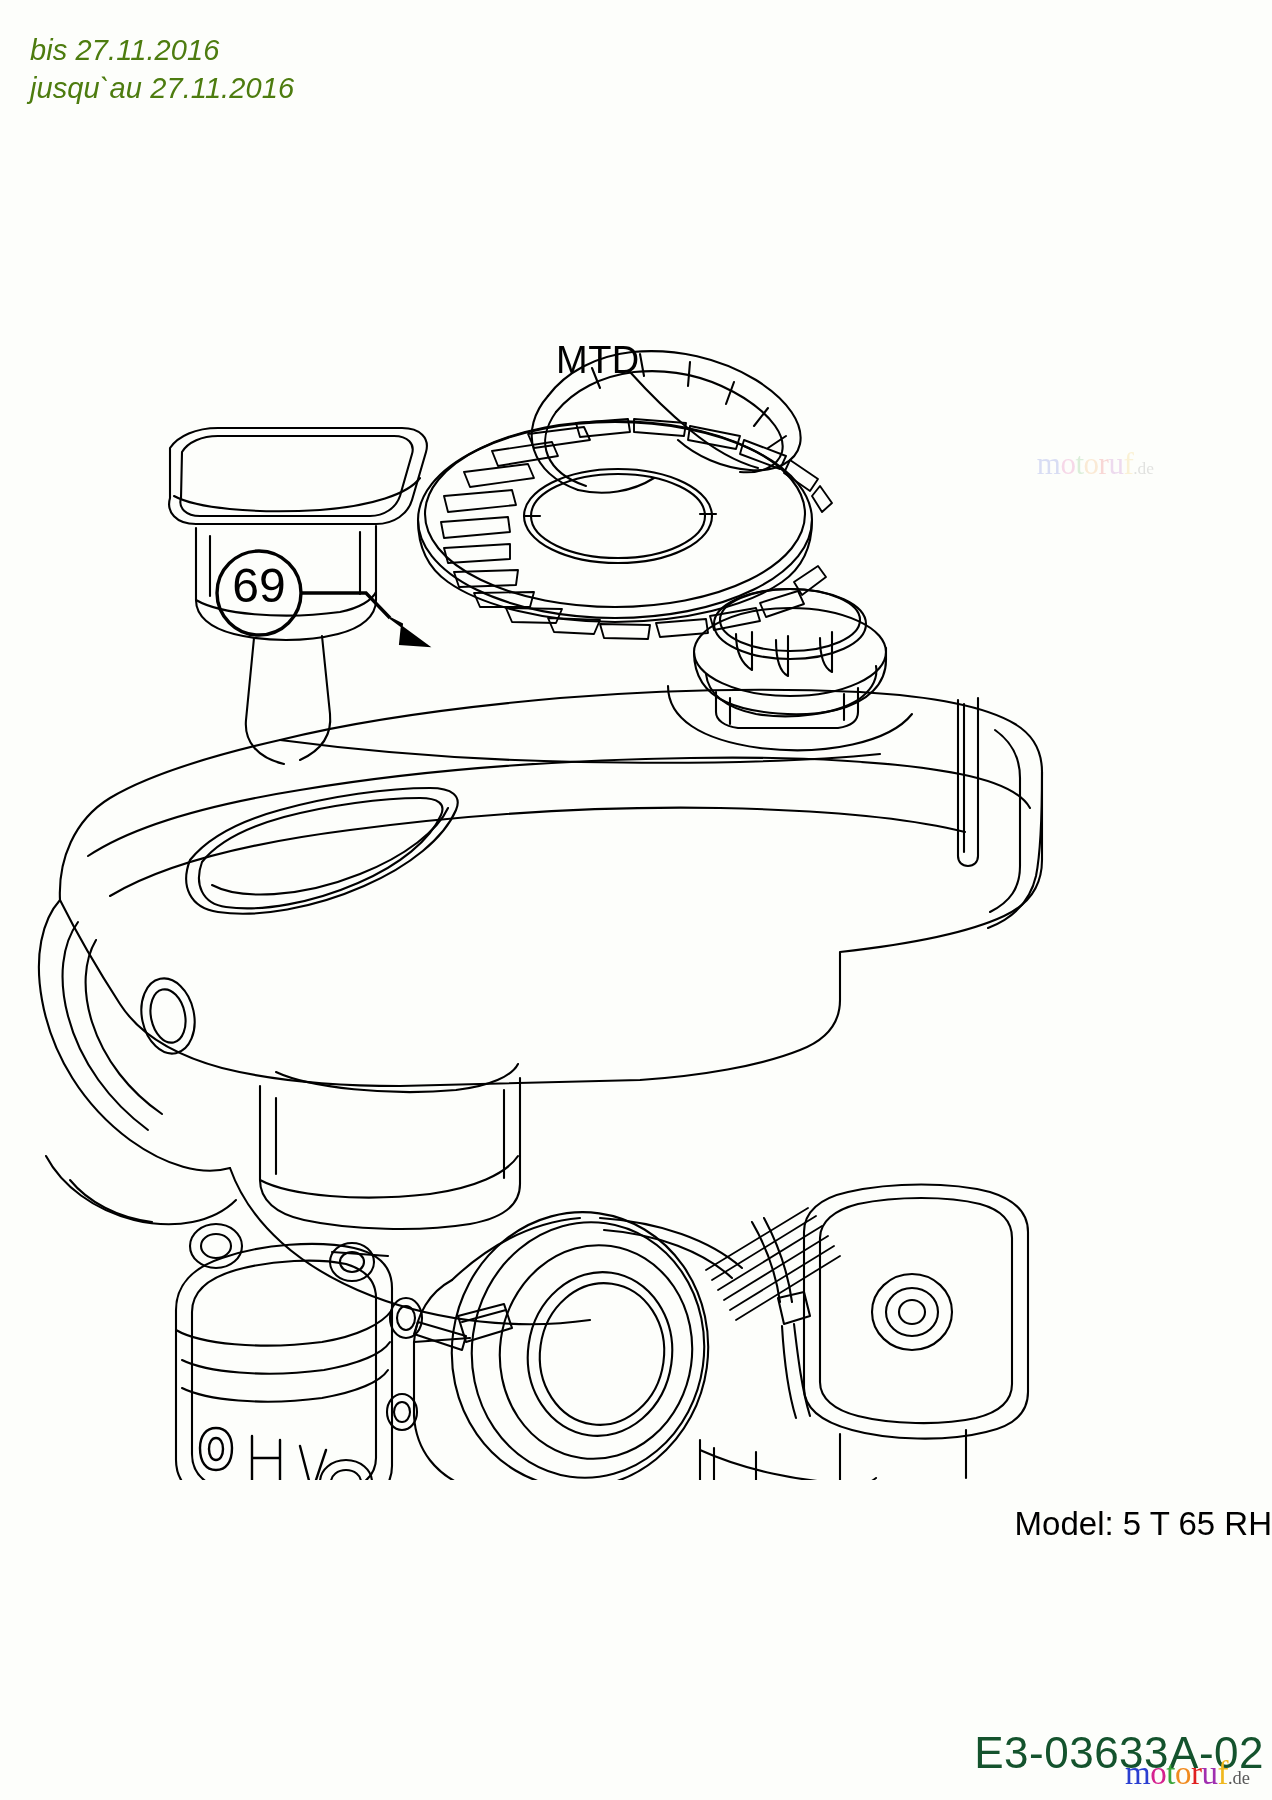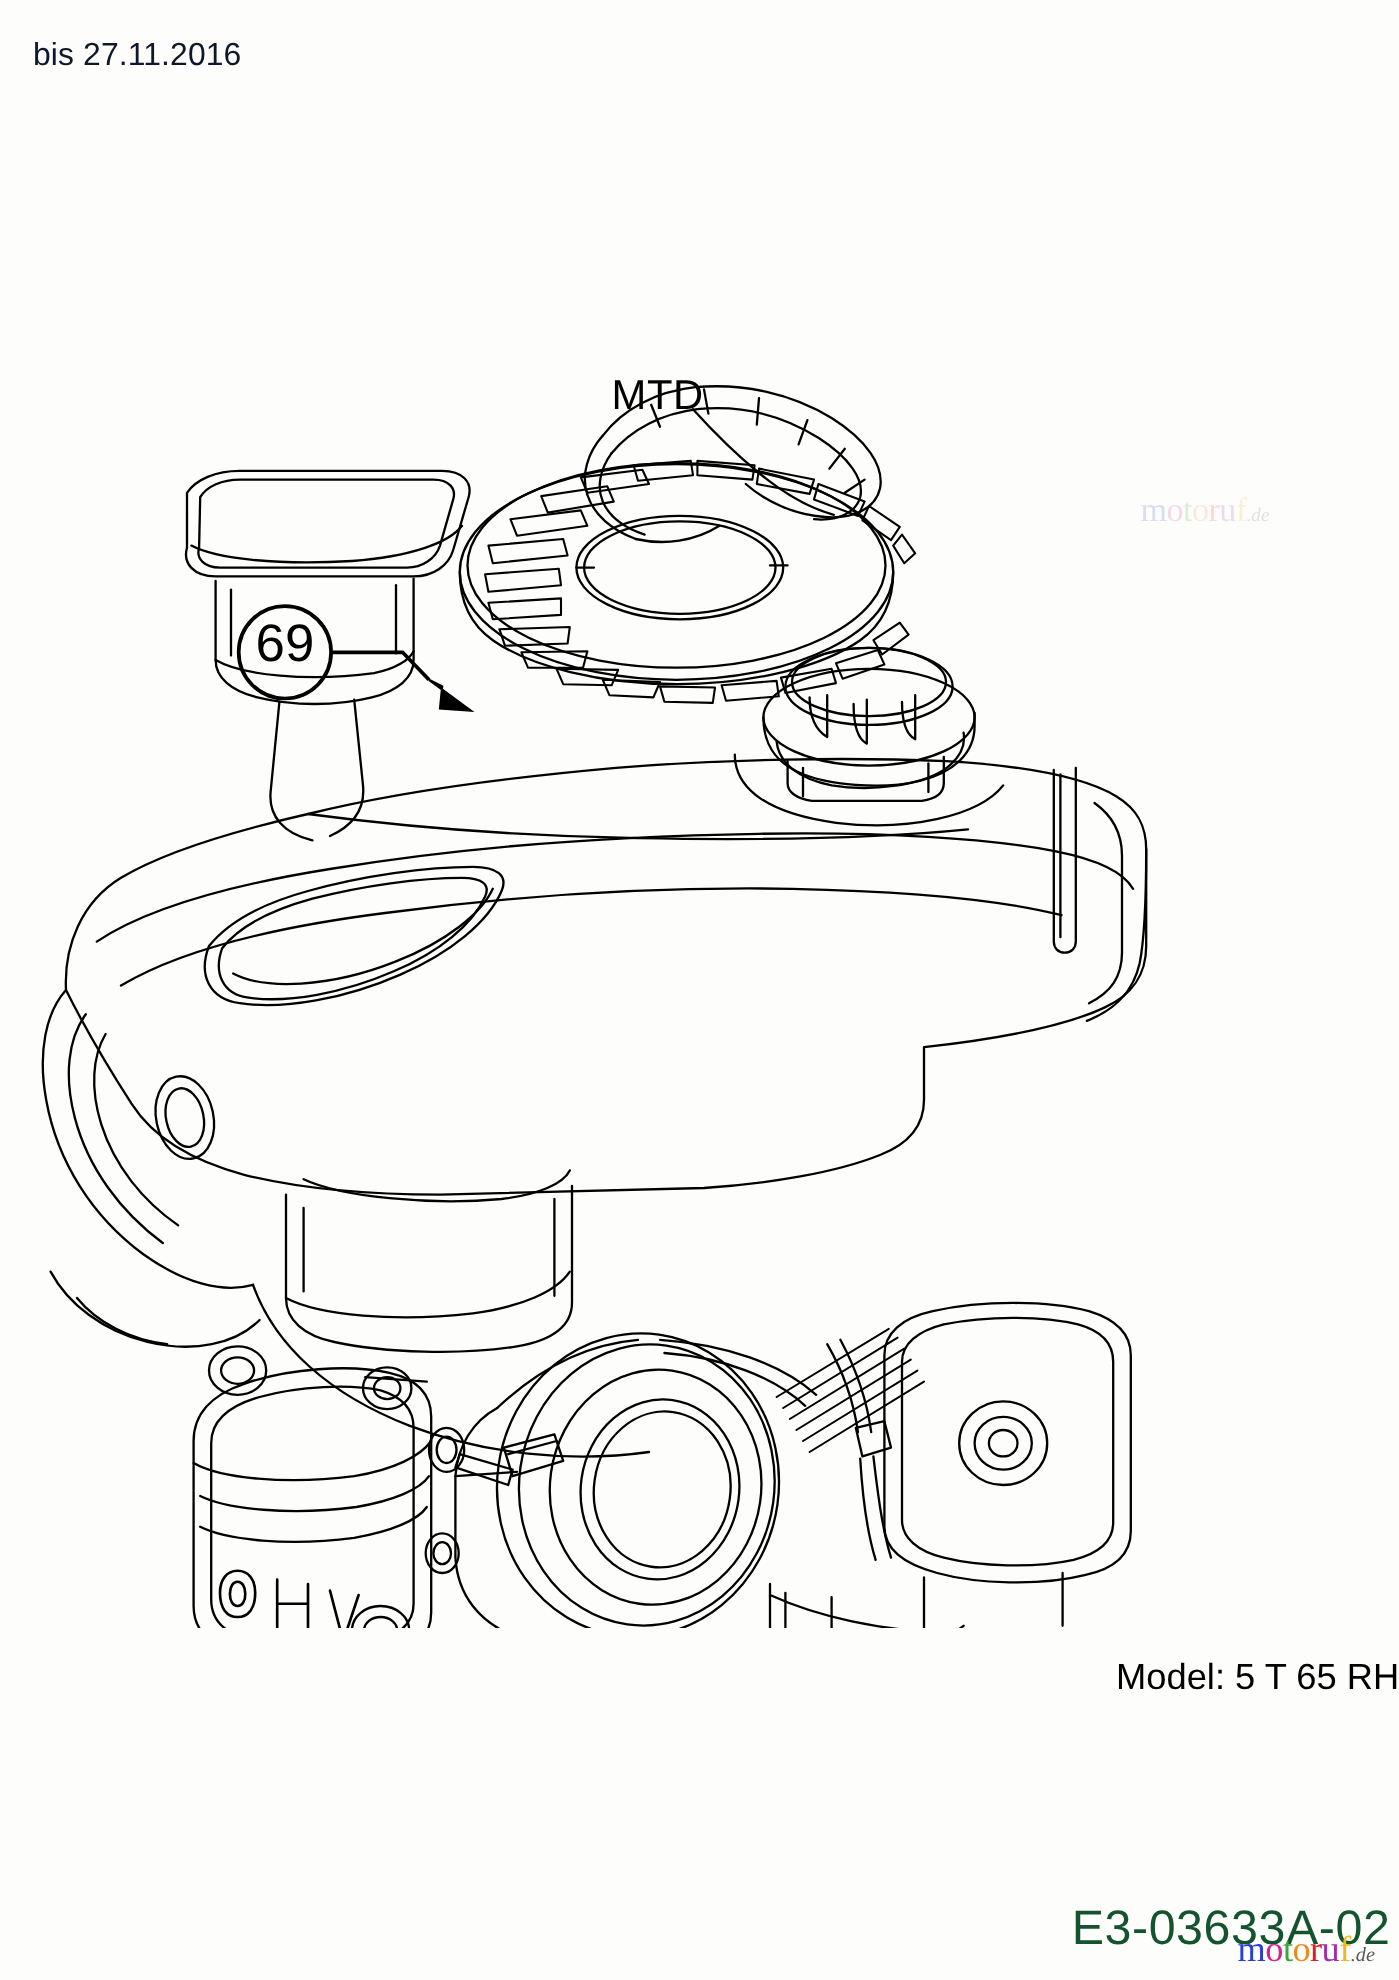--- a/index.html
+++ b/index.html
@@ -24,23 +24,24 @@
 
   
   .date-block {
     position: absolute;
     left: 30px;
     top: 32px;
     line-height: 1.30;
   }
   .date-line {
     font-size: 29px;
-    color: #0f172a;
+    color: #4d7c0f;
     letter-spacing: 0.1px;
     white-space: nowrap;
+    font-style: italic;
   }
 
   
   .brand-label {
     position: absolute;
     left: 556px;
     top: 339px;
     font-size: 38px;
     color: #000000;
     letter-spacing: 0.5px;
@@ -112,30 +113,30 @@
   .watermark.top {
     right: 118px;
     top: 446px;
     opacity: 0.17;
     font-size: 31px;
   }
   .watermark .suffix {
     font-size: 0.56em;
     color: #5a5a5a;
     letter-spacing: 0;
-    font-style: italic;
   }
 </style>
 </head>
 <body style="background: rgb(253, 254, 251);">
 
 <div class="page">
 
   <div class="date-block">
     <div class="date-line">bis 27.11.2016</div>
+    <div class="date-line">jusqu`au 27.11.2016</div>
   </div>
 
   <div class="brand-label">MTD</div>
 
   <div class="drawing">
     <svg viewBox="0 0 1272 1180" xmlns="http://www.w3.org/2000/svg">
       <g fill="none" stroke="#000000" stroke-width="2.1" stroke-linecap="round" stroke-linejoin="round">
 
         <g>
           <path d="M60,600 C58,560 74,520 110,498 C150,474 210,456 280,440

